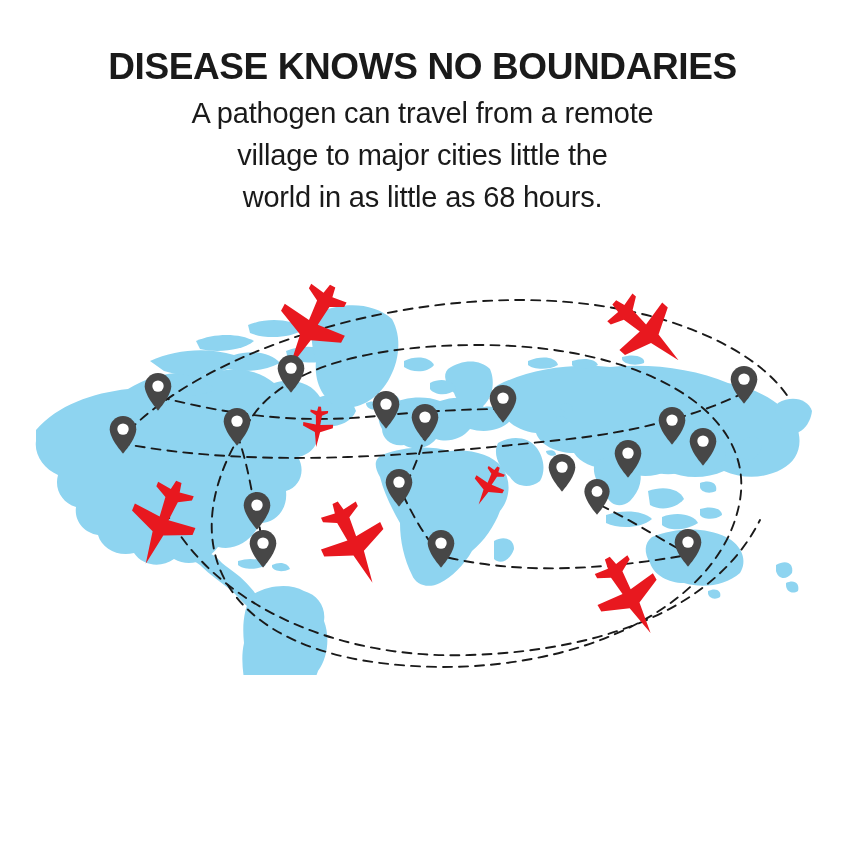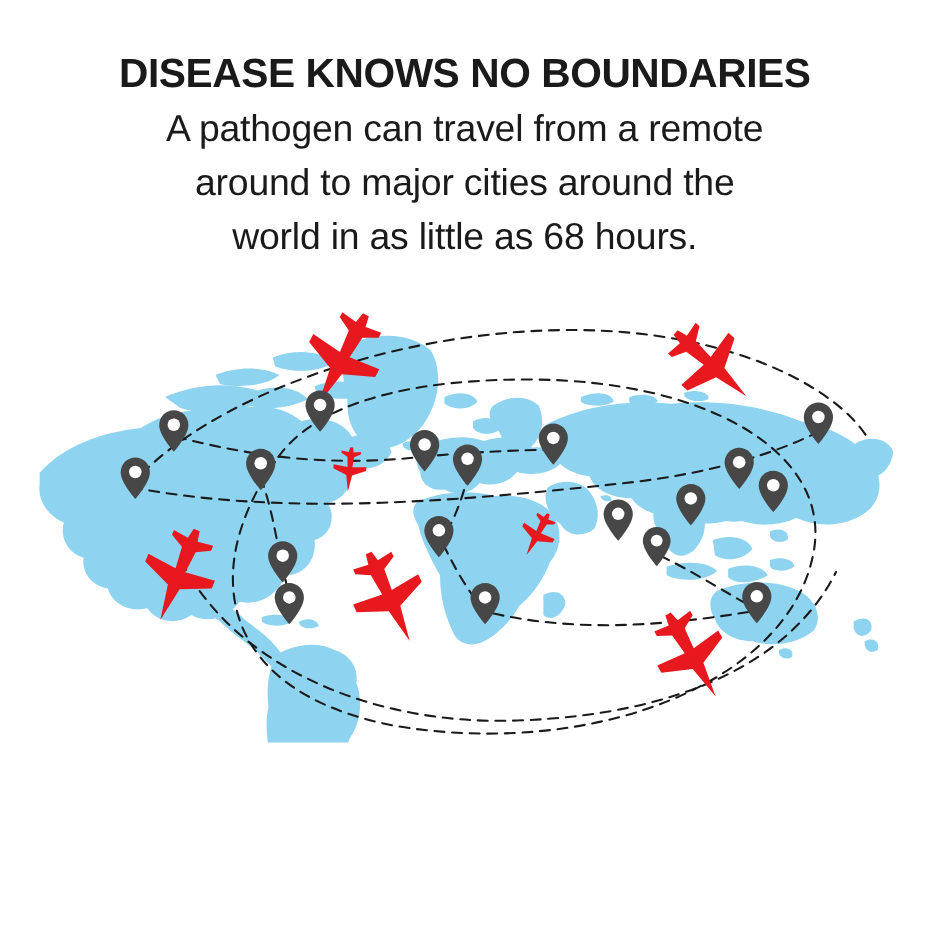--- a/index.html
+++ b/index.html
@@ -18,21 +18,21 @@
   .text-block{
     position:absolute;left:0;top:46px;width:845px;text-align:center;
   }
   .headline{
     font-size:37px;font-weight:bold;color:#1a1a1a;
     letter-spacing:-0.4px;line-height:1.12;
     margin:0 0 6px 0;
     font-family:"Liberation Sans","DejaVu Sans",sans-serif;
   }
   .subline{
-    font-size:34px;font-weight:normal;color:#1a1a1a;
+    font-size:29px;font-weight:normal;color:#1a1a1a;
     line-height:1.44;margin:0;
     letter-spacing:-0.2px;
     font-family:"Liberation Sans","DejaVu Sans",sans-serif;
   }
 
   
   #map-stage{
     position:absolute;left:0;top:265px;width:845px;height:410px;
   }
   #map-svg{display:block;width:845px;height:410px;}
@@ -43,21 +43,21 @@
   }
 </style>
 </head>
 <body>
 
 <div id="poster">
 
   <div class="text-block">
     <h1 class="headline">DISEASE KNOWS NO BOUNDARIES</h1>
     <p class="subline">A pathogen can travel from a remote</p>
-    <p class="subline">around to major cities around the</p>
+    <p class="subline">village to major cities little the</p>
     <p class="subline">world in as little as 68 hours.</p>
   </div>
 
   <div id="map-stage">
     <svg id="map-svg" viewBox="0 0 845 410" xmlns="http://www.w3.org/2000/svg">
       <defs>
 
         <g id="pin-glyph">
           <path d="M0,0 C-9.2,0 -16.6,7.4 -16.6,16.6 C-16.6,28.6 0,47 0,47 C0,47 16.6,28.6 16.6,16.6 C16.6,7.4 9.2,0 0,0 Z" fill="#474747"></path>
           <circle cx="0" cy="16.4" r="7.1" fill="#ffffff"></circle>

